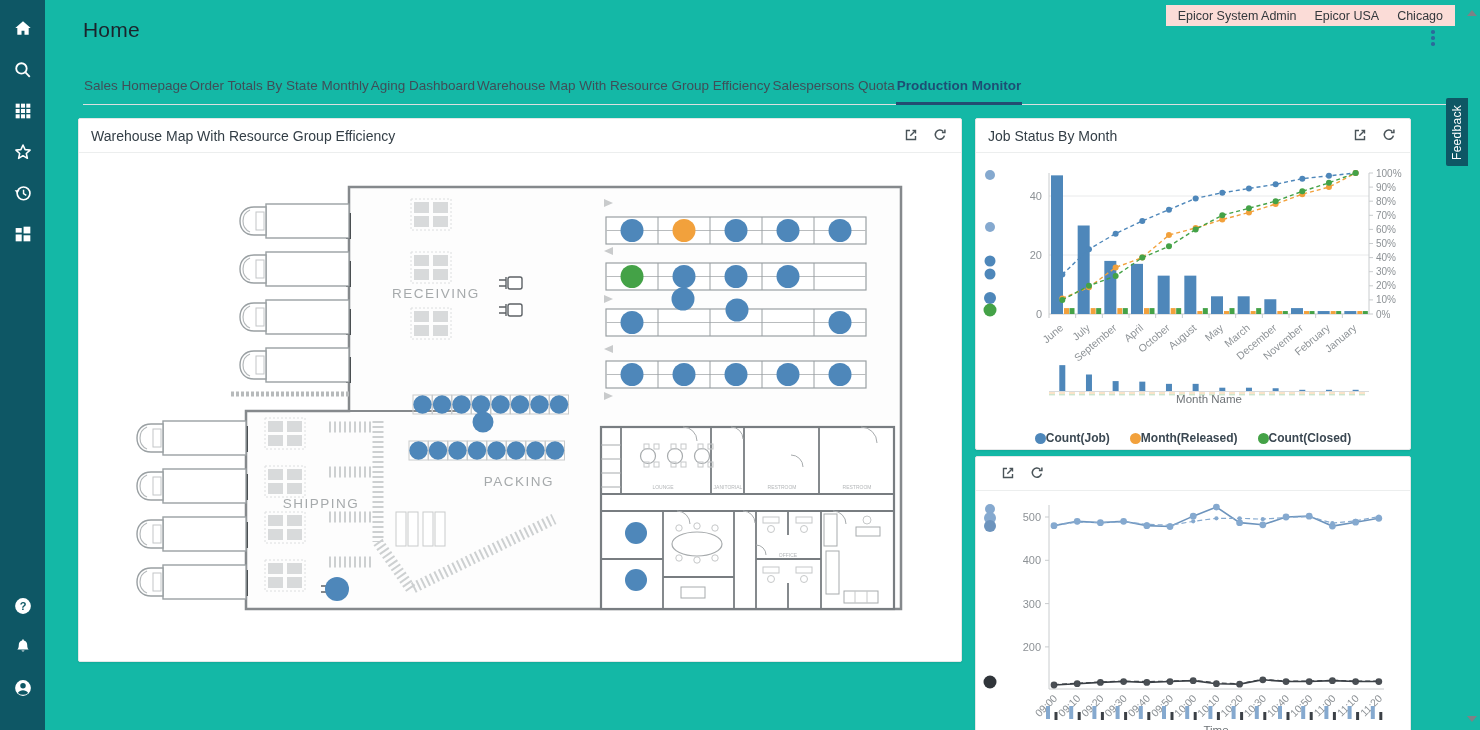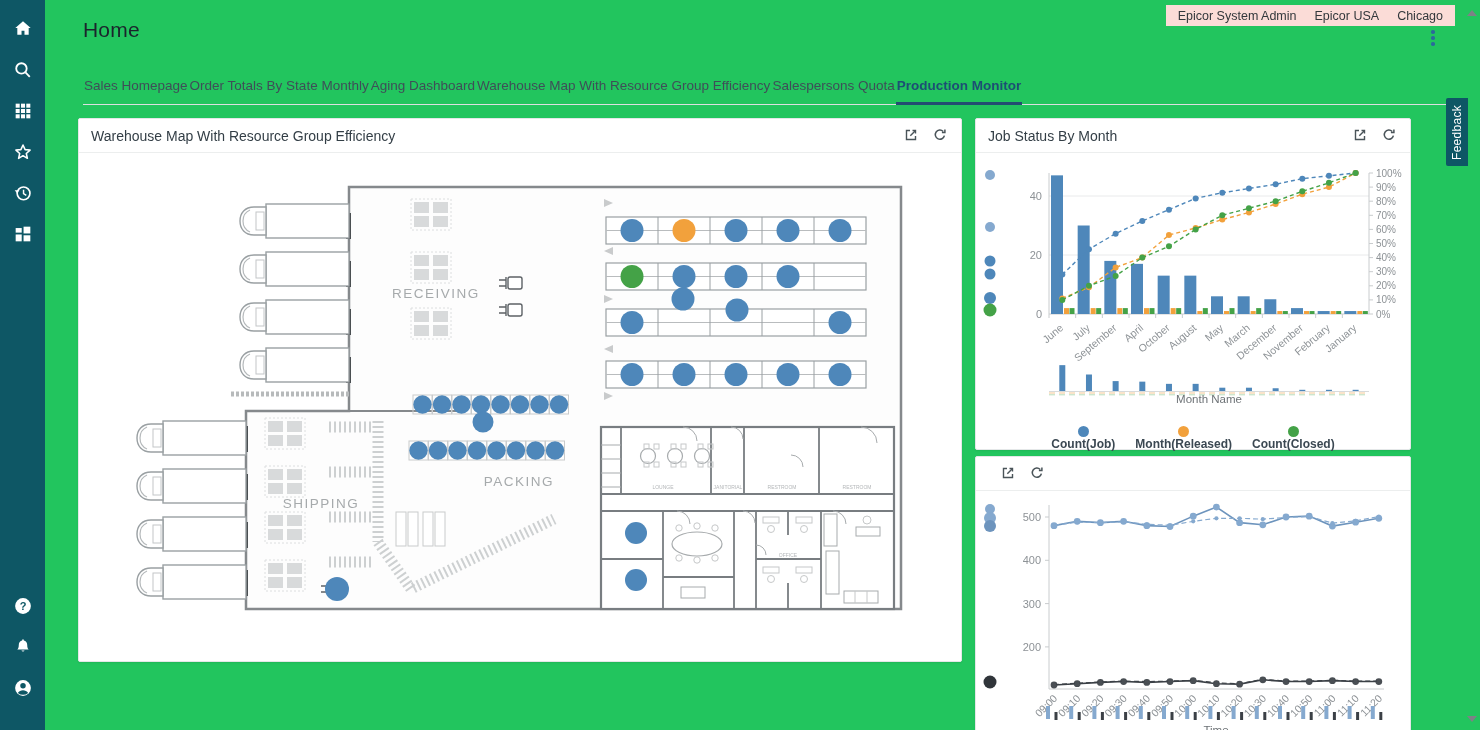--- a/index.html
+++ b/index.html
@@ -9,21 +9,21 @@
 
   
   .sidebar { width:45px; height:730px; background:#0e5765; display:flex; flex-direction:column;
     align-items:center; padding:16px 0 14px; flex-shrink:0; }
   .sb-icon { width:26px; height:26px; margin-bottom:15px; display:flex; align-items:center;
     justify-content:center; cursor:pointer; }
   .sb-spacer { flex:1; }
   .sb-icon svg { width:22px; height:22px; }
 
   
-  .main { position:relative; flex:1; height:730px; background:#22c55e; overflow:hidden; }
+  .main { position:relative; flex:1; height:730px; background:#14b8a6; overflow:hidden; }
 
   .user-strip { position:absolute; top:5px; right:25px; height:21px; background:#fbdcd7;
     display:flex; align-items:center; gap:18px; padding:0 12px; font-size:12.5px; color:#33383c; }
   .user-strip span { cursor:pointer; white-space:nowrap; }
 
   .page-title { position:absolute; left:38px; top:18px; font-size:21px; font-weight:400;
     color:#1b242c; letter-spacing:.2px; }
 
   .kebab { position:absolute; right:40px; top:30px; width:14px; height:22px; cursor:pointer;
     display:flex; flex-direction:column; align-items:center; gap:2.5px; }
@@ -53,21 +53,21 @@
   .panel-title { font-size:14px; color:#333e46; flex:1; }
   .panel-ico { width:17px; height:17px; margin-left:12px; cursor:pointer; }
   .panel-ico svg { width:16px; height:16px; }
 
   .wh-panel { width:884px; height:544px; }
   .right-col { width:436px; display:flex; flex-direction:column; gap:6px; }
   .job-panel { width:436px; height:332px; }
   .pump-panel { width:436px; height:300px; }
 
   .legend { height:30px; display:flex; align-items:center; justify-content:center; gap:20px; }
-  .legend-item { display:flex; align-items:center; gap:0; cursor:pointer;flex-direction:column; }
+  .legend-item { display:flex; align-items:center; gap:0; cursor:pointer; }
   .legend-dot { width:11px; height:11px; border-radius:50%; }
   .legend-lbl { font-size:12px; font-weight:700; color:#3b4852; }
 
   svg text { font-family:"Liberation Sans","DejaVu Sans",sans-serif; }
 </style>
 </head>
 <body>
 
 <div class="app">
 

